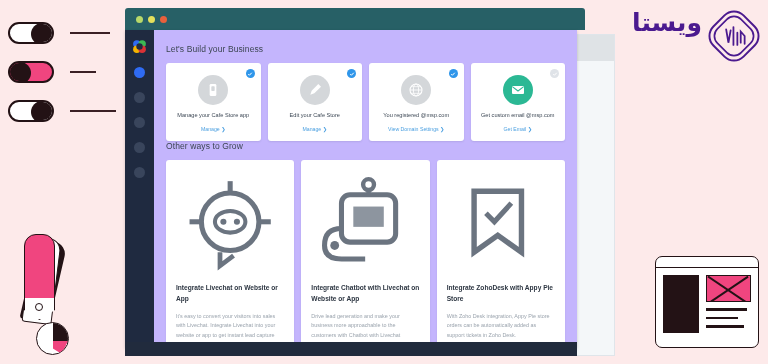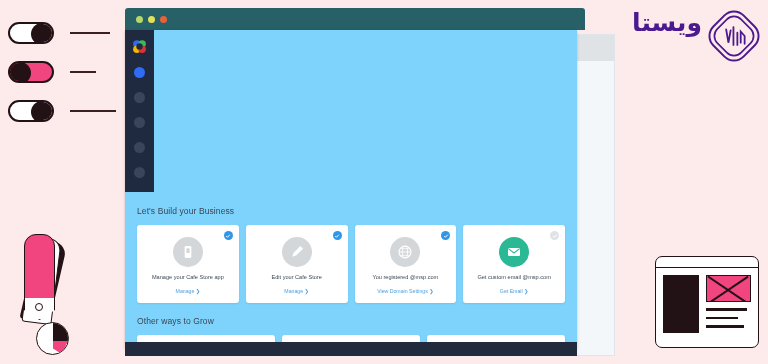--- a/index.html
+++ b/index.html
@@ -120,23 +120,22 @@
 
   
   #sidepanel {
     position: absolute; left: 446px; top: 26px; width: 44px; height: 322px;
     background: #f4f7f9; border: 1px solid #dfe5ea;
   }
   #sidepanel .sp-top { height: 26px; background: #dfe3e6; }
 
   #app {
     position: absolute; left: 0; top: 22px; width: 452px; height: 318px;
-    background: #7dd3fc; display: flex; overflow: hidden;
+    background: #c4b5fd; display: flex; overflow: hidden;
     box-shadow: 0 1px 3px rgba(0,0,0,.18);
-    flex-direction: column;
   }
   #botbar {
     position: absolute; left: 0; bottom: 0; width: 452px; height: 14px;
     background: #212b3d;
   }
 
   
   #sidebar {
     width: 29px; background: #1f2a40; flex: 0 0 29px;
     display: flex; flex-direction: column; align-items: center;
@@ -356,21 +355,21 @@
             <svg viewBox="0 0 24 24">
               <rect x="3" y="6" width="18" height="12" rx="1.5" fill="#fff"></rect>
               <path d="M3.5 7 L12 13.5 L20.5 7" fill="none" stroke="#2bb894" stroke-width="1.6"></path>
             </svg>
           </span>
           <span class="ctitle">Get custom email @msp.com</span>
           <span class="clink">Get Email ❯</span>
         </div>
       </div>
 
-      <div class="sec-title" style="margin-top:13px">Other ways to Grow</div>
+      <div class="sec-title" style="">Other ways to Grow</div>
 
       <div class="growrow">
 
         <div class="gcard">
           <span class="gicon">
             <svg viewBox="0 0 32 32">
               <circle cx="16" cy="15" r="8.5" fill="none" stroke="#6b7480" stroke-width="1.5"></circle>
               <ellipse cx="16" cy="15" rx="4.5" ry="3.2" fill="none" stroke="#6b7480" stroke-width="1.2"></ellipse>
               <circle cx="14" cy="15" r=".9" fill="#6b7480"></circle>
                 <circle cx="18" cy="15" r=".9" fill="#6b7480"></circle>

